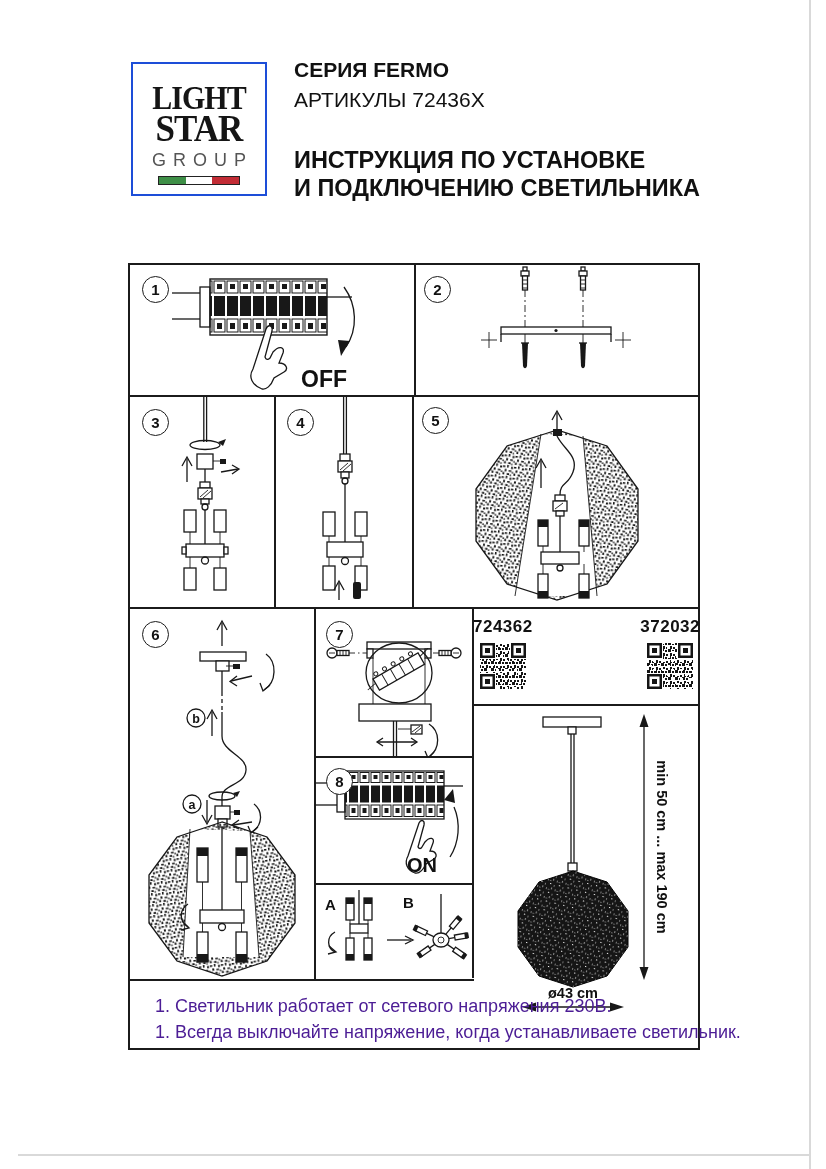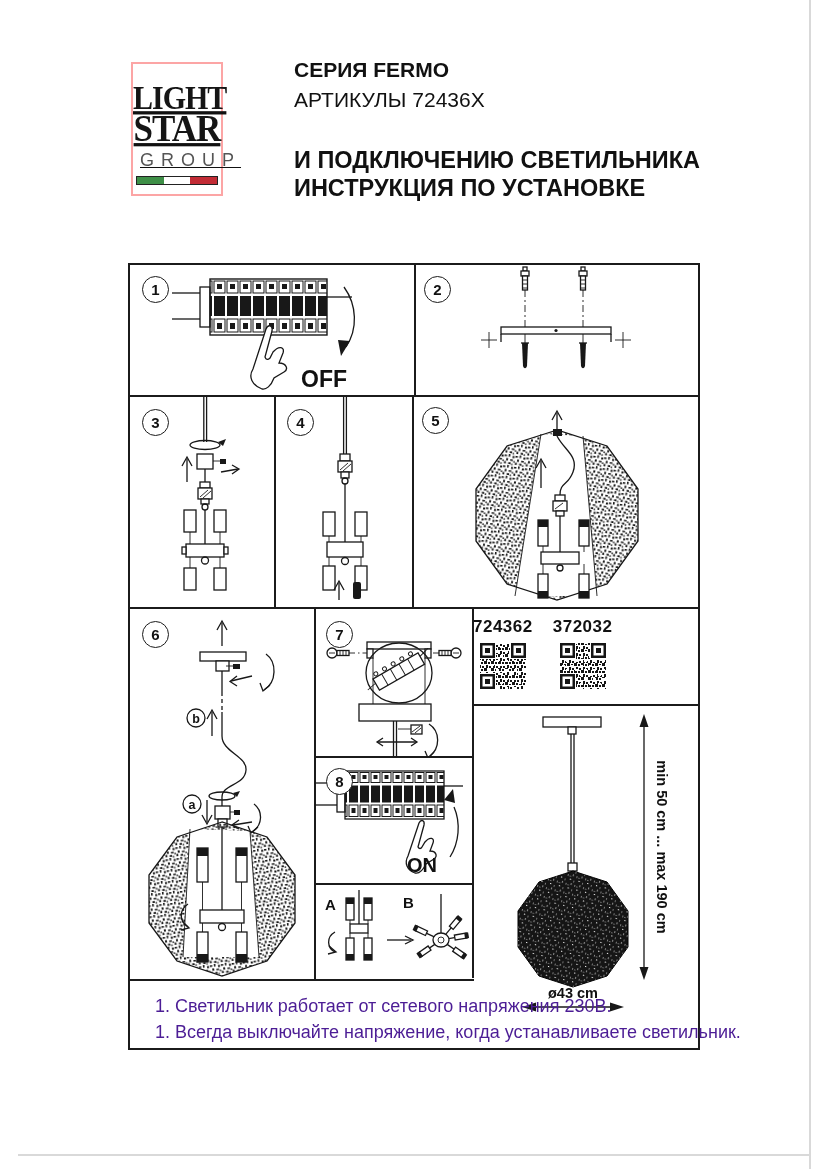--- a/index.html
+++ b/index.html
@@ -3,22 +3,22 @@
 <meta charset="utf-8">
 <style>
   html,body{margin:0;padding:0;background:#fff;}
   .page{position:relative;width:826px;height:1169px;background:#fff;overflow:hidden;
         font-family:"Liberation Sans",sans-serif;color:#111;}
   
   .scan-v{position:absolute;left:809px;top:0;width:2px;height:1169px;background:#d9d9d9;}
   .scan-h{position:absolute;left:18px;top:1154px;width:793px;height:2px;background:#d9d9d9;}
 
   
-  .logo-box{position:absolute;left:131px;top:62px;width:92px;height:134px;
-            border:2px solid #fca5a5;box-sizing:border-box;text-align:center;padding-top:20px;text-decoration:underline;}
+  .logo-box{position:absolute;left:131px;top:62px;width:136px;height:134px;
+            border:2px solid #1d4ed8;box-sizing:border-box;text-align:center;padding-top:20px;}
   .logo-light{font-family:"Liberation Serif",serif;font-weight:700;font-size:30px;line-height:.95;
               letter-spacing:-1px;transform:scaleY(1.1);color:#151515;}
   .logo-star{font-family:"Liberation Serif",serif;font-weight:700;font-size:35px;line-height:1;
              letter-spacing:-1px;transform:scaleY(1.08);color:#151515;margin-top:-2px;}
   .logo-group{font-size:18px;letter-spacing:7px;color:#555;margin-top:4px;text-indent:7px;}
   .logo-flag{width:82px;height:9px;margin:5px auto 0;border:1px solid #222;display:flex;box-sizing:border-box;}
   .logo-flag .fg{flex:1;background:#3e8f47;}
   .logo-flag .fw{flex:1;background:#fff;}
   .logo-flag .fr{flex:1;background:#c22c35;}
 
@@ -38,21 +38,21 @@
 
   .psvg{position:absolute;z-index:1;}
   svg .s{stroke:#181818;stroke-width:1.3;fill:none;}
   svg .s9{stroke:#181818;stroke-width:.9;fill:none;}
   svg .sw{stroke:#181818;stroke-width:1.3;fill:#fff;}
   svg .f{fill:#181818;stroke:none;}
   svg text{font-family:"Liberation Sans",sans-serif;font-weight:700;fill:#111;}
 
   
   .qr-wrap{position:absolute;left:473px;top:608px;width:227px;height:117px;
-           display:flex;justify-content:flex-start;gap:20px;padding-top:9px;box-sizing:border-box;z-index:2;}
+           display:flex;justify-content:space-between;gap:20px;padding-top:9px;box-sizing:border-box;z-index:2;}
   .qr-col{text-align:center;}
   .qr-label{font-size:17px;font-weight:700;margin-bottom:3px;letter-spacing:.5px;}
 
   
   .footer{position:absolute;left:130px;top:981px;width:360px;padding:15px 0 0 25px;
           box-sizing:border-box;z-index:2;}
   .note{font-size:18px;color:#4c1d95;margin-bottom:5px;white-space:nowrap;}
 </style>
 </head>
 <body>
@@ -70,22 +70,22 @@
         <span class="fg"></span>
         <span class="fw"></span>
         <span class="fr"></span>
       </div>
   </div>
 
   <div class="hdr">
     <div class="hdr-series">СЕРИЯ FERMO</div>
     <div class="hdr-articles">АРТИКУЛЫ 72436X</div>
     <div class="hdr-title">
+      <div>ИНСТРУКЦИЯ ПО УСТАНОВКЕ</div>
       <div>И ПОДКЛЮЧЕНИЮ СВЕТИЛЬНИКА</div>
-      <div>ИНСТРУКЦИЯ ПО УСТАНОВКЕ</div>
     </div>
   </div>
 
   <div>
     <div class="gl" style="left:128px;top:263px;width:572px;height:2px;"></div>
     <div class="gl" style="left:128px;top:1048px;width:572px;height:2px;"></div>
     <div class="gl" style="left:128px;top:263px;width:2px;height:787px;"></div>
     <div class="gl" style="left:698px;top:263px;width:2px;height:787px;"></div>
     <div class="gl" style="left:128px;top:395px;width:572px;height:2px;"></div>
     <div class="gl" style="left:128px;top:607px;width:572px;height:2px;"></div>

